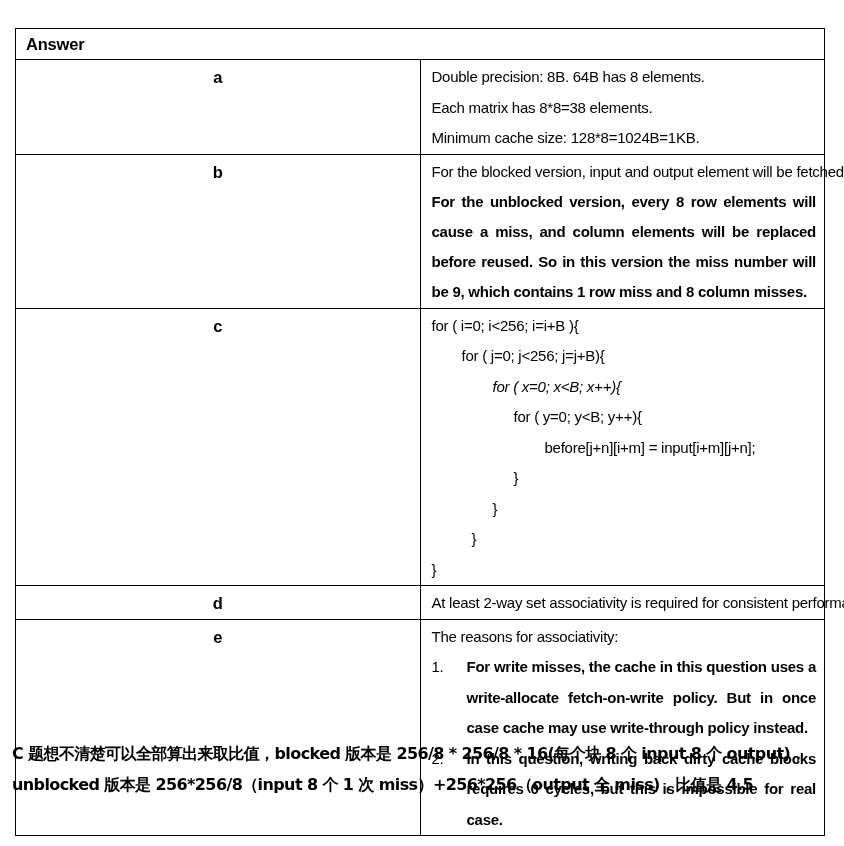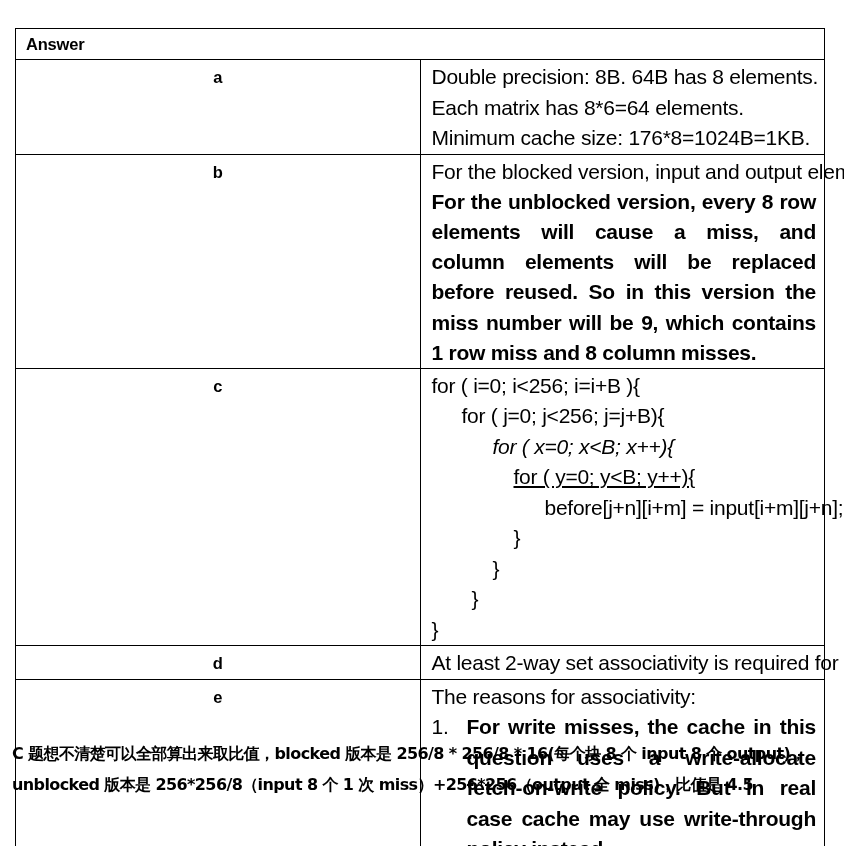--- a/index.html
+++ b/index.html
@@ -41,31 +41,31 @@
     }
     .label-cell {
       width: 32px;
       font-weight: bold;
       font-size: 16.5px;
       text-align: center;
       line-height: 30.5px;
       padding-top: 2px !important;
     }
     .content-cell {
-      font-size: 21px;
+      font-size: 15px;
       line-height: 30.5px;
       padding: 2px 8px 0 11px !important;
       letter-spacing: -0.25px;
     }
     .line { display: block; white-space: nowrap; }
     .wrap { white-space: normal; text-align: justify; font-weight: bold; }
     .code-line { display: block; white-space: pre; }
     .indent-1 { padding-left: 30px; }
     .indent-2 { padding-left: 61px; font-style: italic; }
-    .indent-3 { padding-left: 82px; text-decoration: underline; }
+    .indent-3 { padding-left: 82px; }
     .indent-4 { padding-left: 113px; }
     .indent-b3 { padding-left: 82px; }
     .indent-b2 { padding-left: 61px; }
     .indent-b1 { padding-left: 40px; }
     .list-item {
       display: flex;
       padding-left: 0;
     }
     .list-num {
       width: 35px;
@@ -92,22 +92,22 @@
 <table class="answer-table">
   <tbody>
       <tr>
     <th colspan="2" class="header-cell">Answer</th>
   </tr>
 
   <tr class="row-a">
     <td class="label-cell">a</td>
     <td class="content-cell">
       <span class="line">Double precision: 8B. 64B has 8 elements.</span>
-      <span class="line">Each matrix has 8*6=64 elements.</span>
-      <span class="line">Minimum cache size: 176*8=1024B=1KB.</span>
+      <span class="line">Each matrix has 8*8=38 elements.</span>
+      <span class="line">Minimum cache size: 128*8=1024B=1KB.</span>
     </td>
   </tr>
 
   <tr class="row-b">
     <td class="label-cell">b</td>
     <td class="content-cell">
       <span class="line">For the blocked version, input and output element will be fetched for only once.</span>
       <span class="line wrap">For the unblocked version, every 8 row elements will cause a miss, and column elements will be replaced before reused. So in this version the miss number will be 9, which contains 1 row miss and 8 column misses.</span>
     </td>
   </tr>
@@ -133,21 +133,21 @@
       <span class="line">At least 2-way set associativity is required for consistent performance.</span>
     </td>
   </tr>
 
   <tr class="row-e">
     <td class="label-cell">e</td>
     <td class="content-cell">
       <span class="line">The reasons for associativity:</span>
       <div class="list-item">
         <span class="list-num">1.</span>
-        <span class="list-text wrap">For write misses, the cache in this question uses a write-allocate fetch-on-write policy. But in real case cache may use write-through policy instead.</span>
+        <span class="list-text wrap">For write misses, the cache in this question uses a write-allocate fetch-on-write policy. But in once case cache may use write-through policy instead.</span>
       </div>
       <div class="list-item">
         <span class="list-num">2.</span>
         <span class="list-text wrap">In this question, writing back dirty cache blocks requires 0 cycles, but this is impossible for real case.</span>
       </div>
     </td>
   </tr>
 </tbody>
   </table>
 

